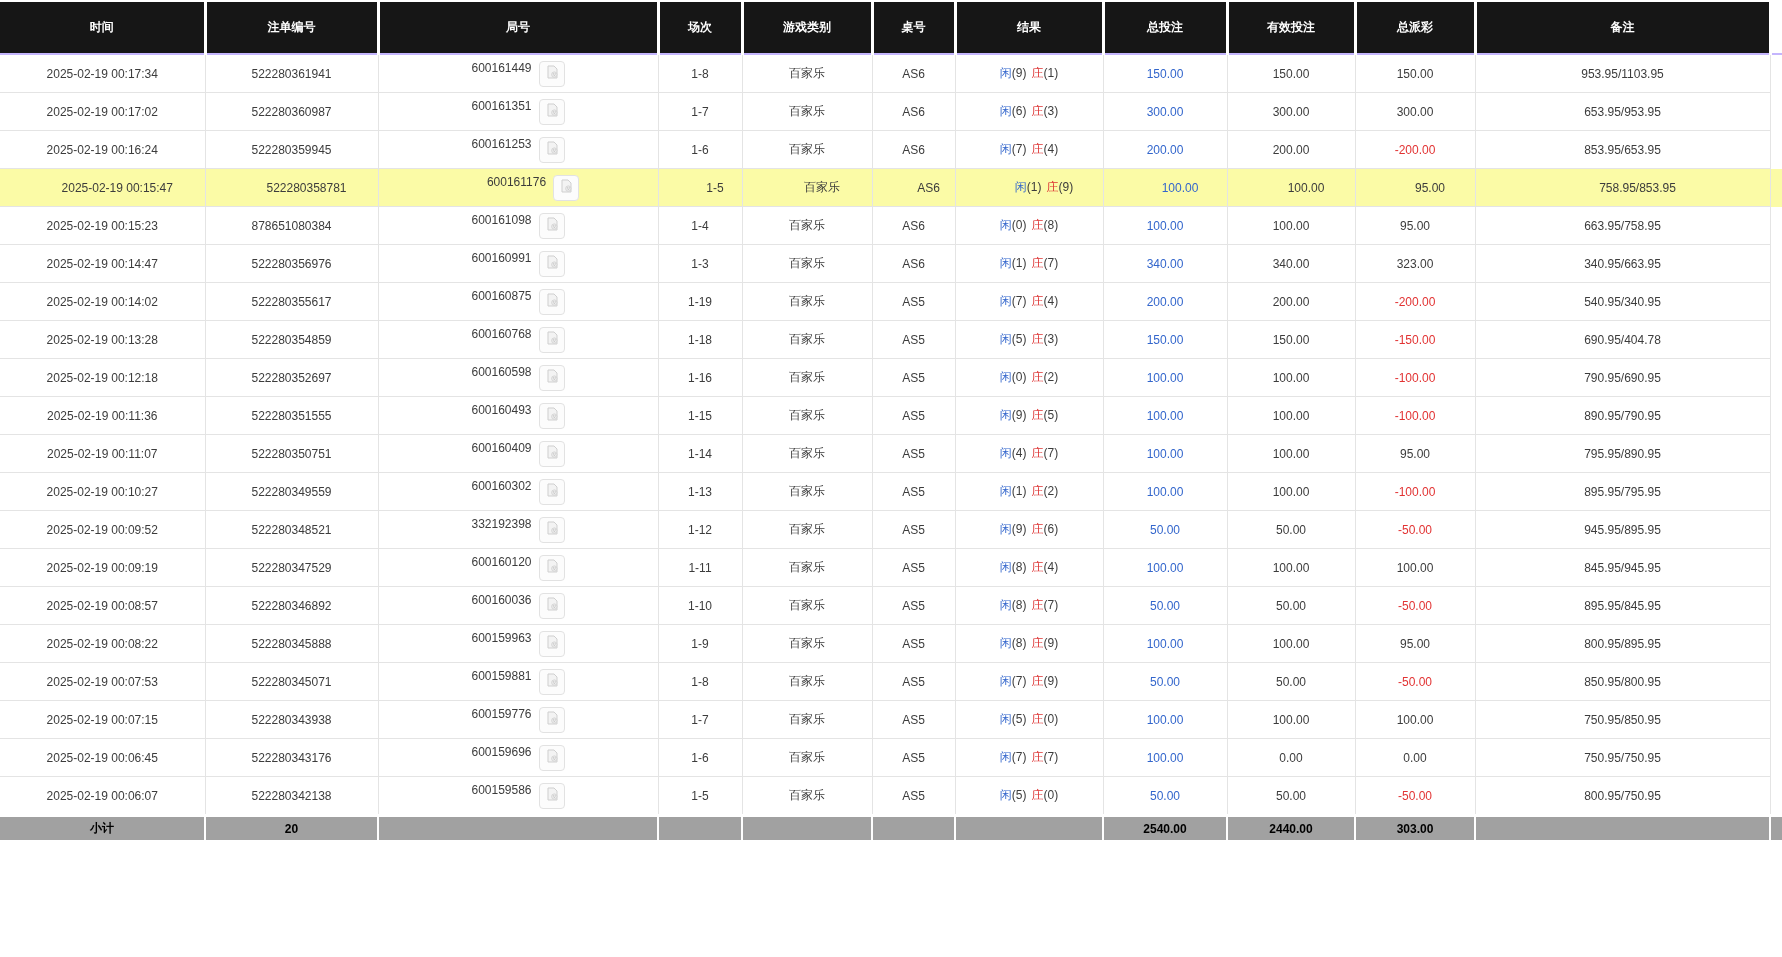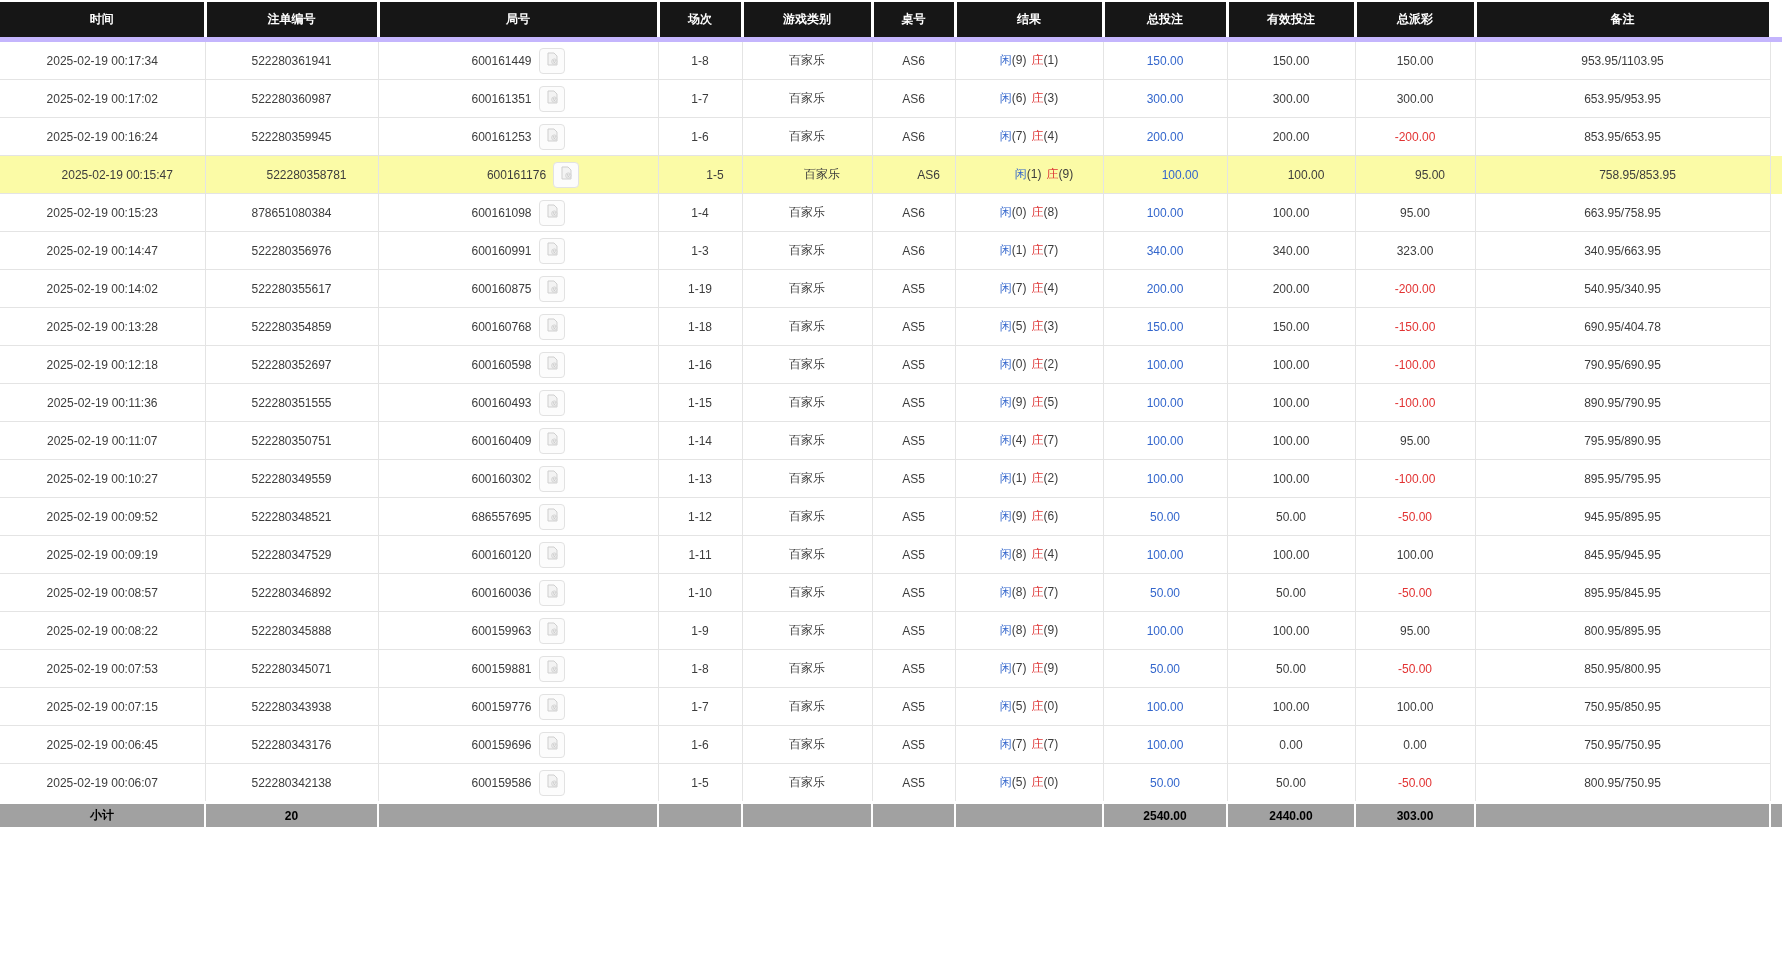--- a/index.html
+++ b/index.html
@@ -16,39 +16,39 @@
   html,body{margin:0;padding:0;background:#fff;}
   body{
     width:1782px;height:957px;overflow:hidden;
     font-family:"Liberation Sans","DejaVu Sans",sans-serif;
     font-size:12px;color:var(--text-main);
   }
   .panel{padding-top:2px;}
   table{border-collapse:collapse;table-layout:fixed;width:1782px;}
   thead th{
     background:var(--header-bg);color:#fff;font-weight:bold;font-size:12px;
-    height:27px;text-align:center;padding:4px;border-left:3px solid #fff;border-bottom:5px solid #c4b5fd;
+    height:27px;text-align:center;padding:12px;border-left:3px solid #fff;border-bottom:2px solid #c4b5fd;
   }
   thead th:first-child{border-left:none;}
   thead th.filler{background:#fff;border-left:3px solid #fff;}
   tbody td{
     height:37px;text-align:center;padding:0;
     border-bottom:1px solid var(--grid-line);
     border-right:1px solid var(--grid-line);
     background:#fff;white-space:nowrap;overflow:hidden;
   }
   tbody td.filler{border-bottom:none;border-right:none;background:#fff;}
   tr.hl td, tr.hl td.filler{background:var(--highlight);padding-left:30px;}
   .blue{color:var(--link-blue);cursor:pointer;}
   .neg{color:var(--negative-red);}
   .rp{color:var(--link-blue);}
   .rb{color:var(--banker-red);}
   .rn{color:var(--text-main);}
   .rs{display:inline-block;width:5px;}
-  .round-wrap{display:inline-flex;align-items:center;justify-content:center;}
+  .round-wrap{display:inline-flex;align-items:flex-start;justify-content:center;}
   .icon-btn{
     display:inline-flex;align-items:center;justify-content:center;
     width:24px;height:24px;margin-left:7px;
     border:1px solid #e2e2e2;border-radius:4px;background:#fcfcfc;cursor:pointer;
   }
   tr.summary td{
     background:var(--summary-bg);color:#000000;font-weight:bold;
     height:23px;border:none;border-left:2px solid #fff;border-top:3px solid #fff;
   }
   tr.summary td:first-child{border-left:none;}
@@ -386,21 +386,21 @@
           <td><span class="blue">100.00</span></td>
           <td><span class="">100.00</span></td>
           <td><span class="neg">-100.00</span></td>
           <td><span class="">895.95/795.95</span></td>
           <td class="filler"></td>
         </tr>
         <tr class="">
           <td><span class="">2025-02-19 00:09:52</span></td>
           <td><span class="">522280348521</span></td>
           <td><span class="round-wrap">
-              <span class="">686557695</span>
+              <span class="">332192398</span>
               <span class="icon-btn">
                 <span><svg width="16" height="16" viewBox="0 0 16 16" xmlns="http://www.w3.org/2000/svg">
                     <path d="M4 2h6l3 3v9H4z" fill="#f3f3f3" stroke="#cfcfcf" stroke-width="1"></path>
                     <circle cx="10.3" cy="10.6" r="2.7" fill="#ececec" stroke="#cfcfcf" stroke-width="0.8"></circle>
                     <circle cx="9.4" cy="9.9" r="0.55" fill="#bdbdbd"></circle>
                     <circle cx="11.2" cy="9.9" r="0.55" fill="#bdbdbd"></circle>
                     <circle cx="10.3" cy="11.5" r="0.55" fill="#bdbdbd"></circle>
                   </svg></span>
               </span>
             </span></td>

